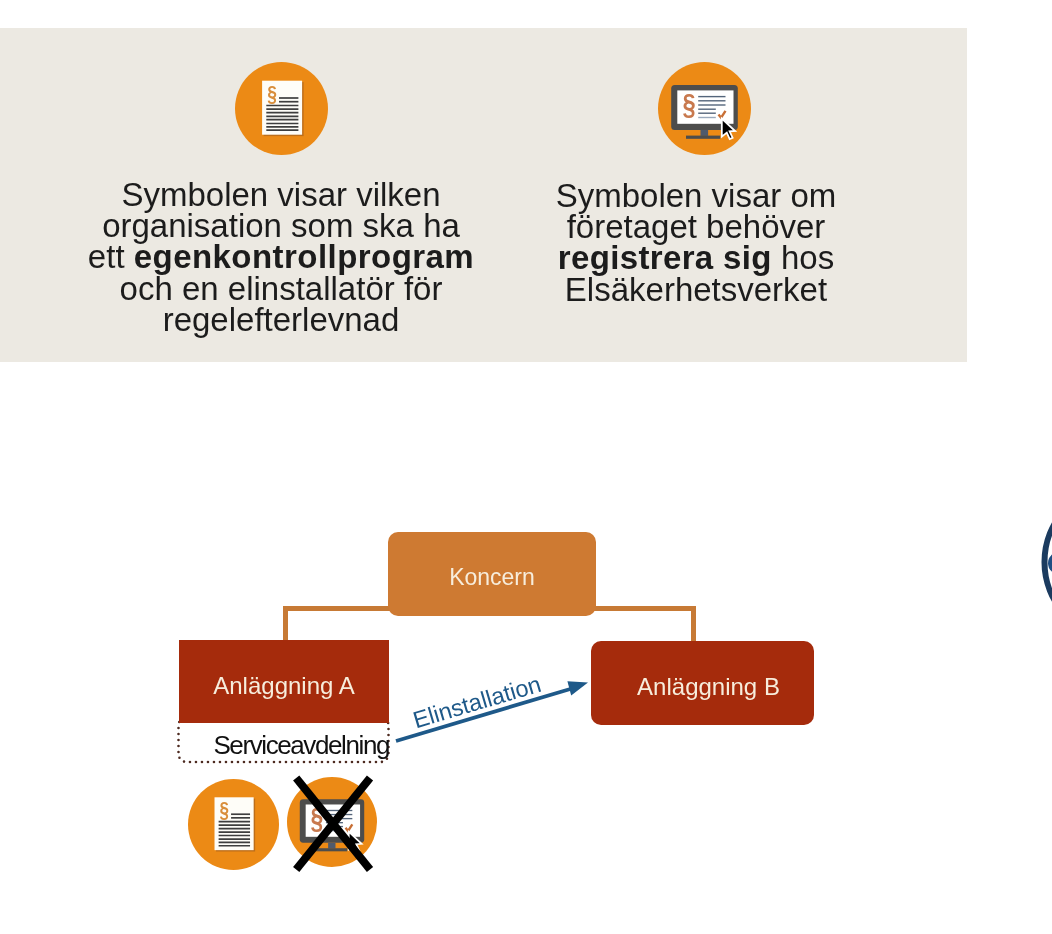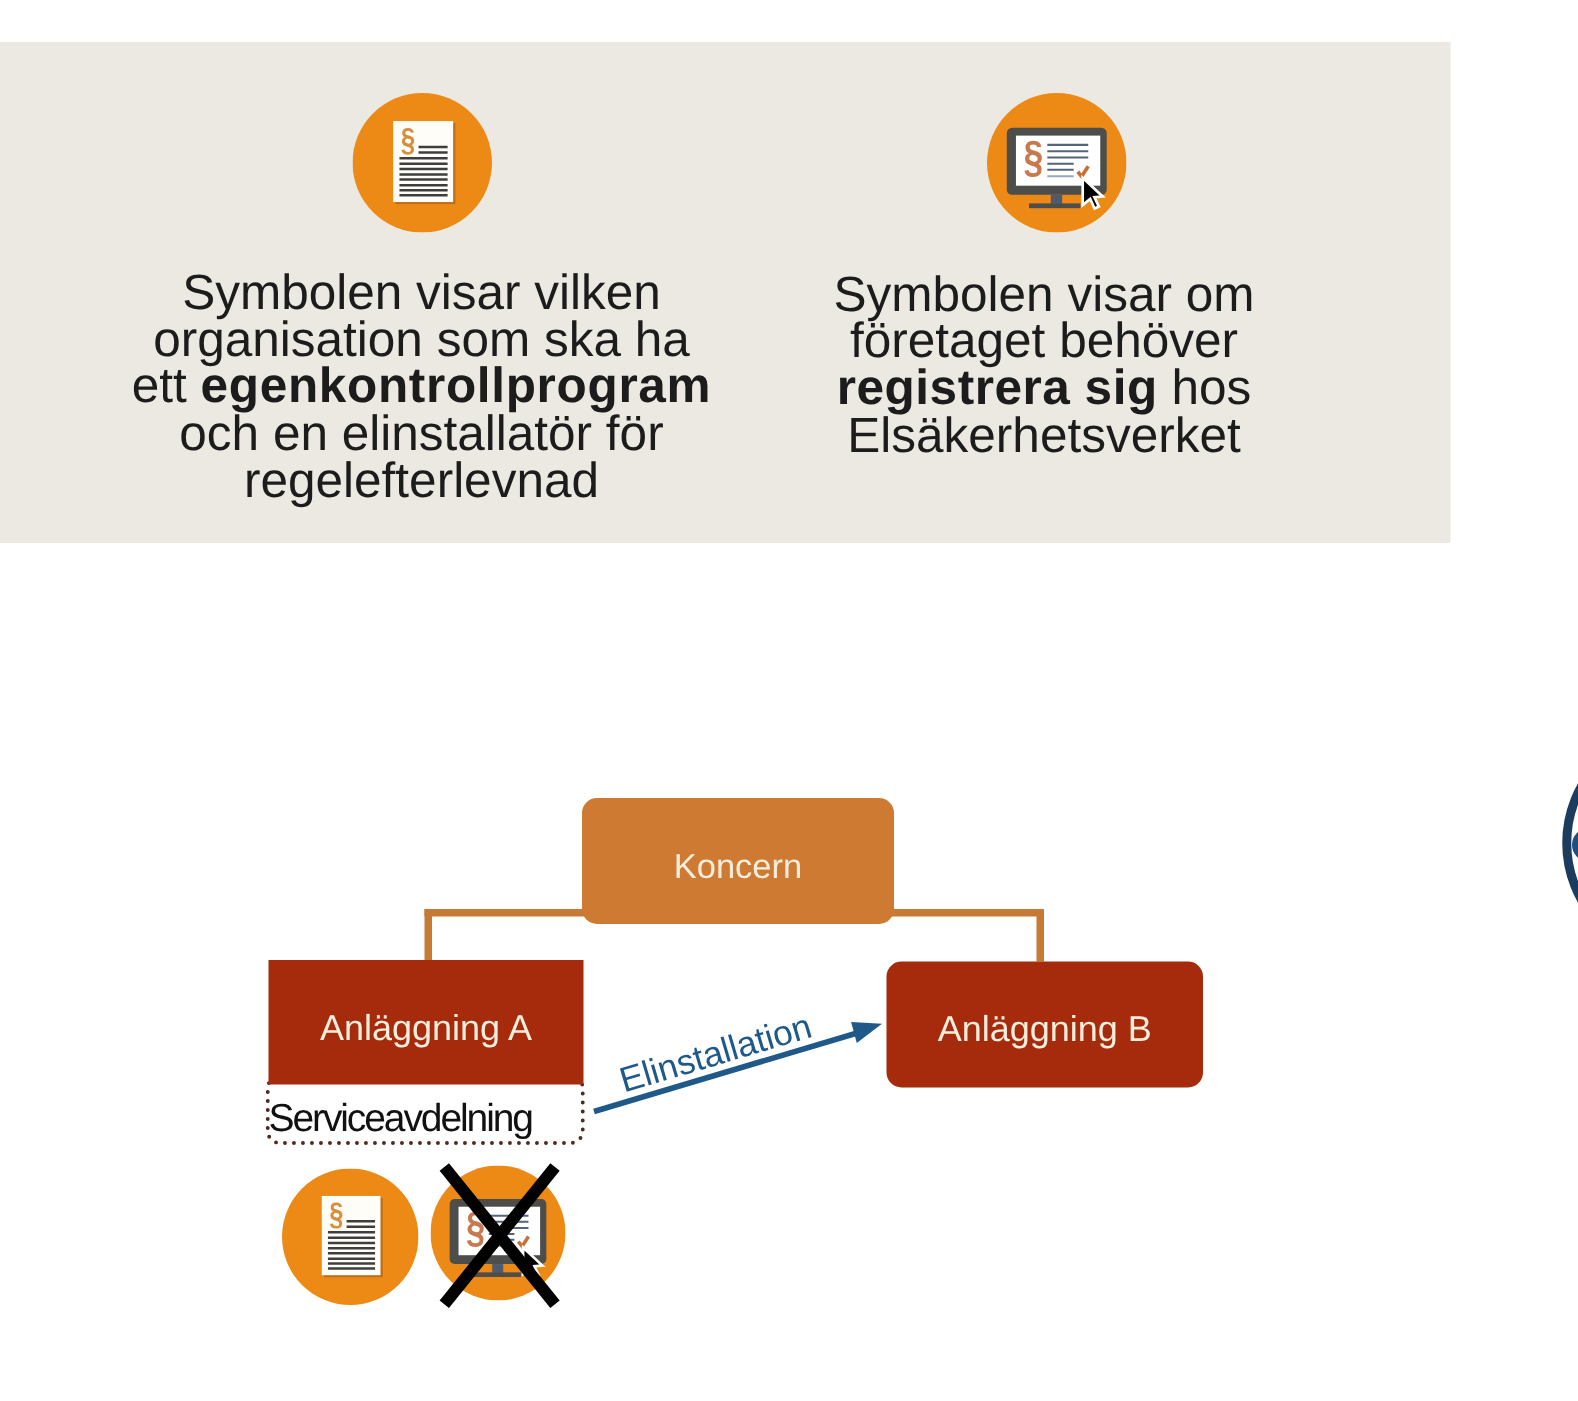--- a/index.html
+++ b/index.html
@@ -70,24 +70,24 @@
   <div class="abs" style="left:489px;top:574px;width:5px;height:33px;background:#C77A35;"></div>
   <div class="abs" style="left:283px;top:606px;width:413px;height:5px;background:#C77A35;"></div>
   <div class="abs" style="left:283px;top:606px;width:5px;height:35px;background:#C77A35;"></div>
   <div class="abs" style="left:691px;top:606px;width:5px;height:35px;background:#C77A35;"></div>
 
   <div class="abs boxlabel" style="left:388px;top:490px;width:208px;height:84px;background:#CE7A32;border-radius:10px;font-size:23px;line-height:90px;margin-top:42px;">Koncern</div>
 
   <svg class="abs" style="left:176px;top:715px;" width="216" height="50" viewBox="0 0 216 50">
     <rect x="2.5" y="2.5" width="210" height="44.5" rx="8" fill="#ffffff" stroke="#4D2A20" stroke-width="2.6" stroke-dasharray="0 6" stroke-linecap="round"></rect>
   </svg>
-  <div class="abs" style="left:179px;top:717px;width:210px;height:45px;font-size:26px;letter-spacing:-1.4px;line-height:56px;text-align:left;color:#111;">Serviceavdelning</div>
+  <div class="abs" style="left:179px;top:717px;width:210px;height:45px;font-size:26px;letter-spacing:-1.4px;line-height:56px;text-align:right;color:#111;">Serviceavdelning</div>
 
   <div class="abs boxlabel" style="left:179px;top:640px;width:210px;height:83px;background:#A52B0C;border-radius:0;font-size:24px;line-height:91px;">Anläggning A</div>
-  <div class="abs boxlabel" style="left:591px;top:641px;width:211px;height:84px;background:#A52B0C;border-radius:10px;font-size:24px;line-height:91px;">Anläggning B</div>
+  <div class="abs boxlabel" style="left:591px;top:641px;width:211px;height:84px;background:#A52B0C;border-radius:10px;font-size:24px;line-height:91px;padding-left:12px;">Anläggning B</div>
 
   <svg class="abs" style="left:390px;top:675px;" width="210" height="75" viewBox="0 0 210 75">
     <line x1="6" y1="66" x2="182" y2="13.5" stroke="#1E5989" stroke-width="3.8"></line>
     <polygon points="198,7.5 181.2,20.4 177.4,6.3" fill="#1E5989"></polygon>
   </svg>
   <div class="abs" style="left:377px;top:687px;width:200px;height:30px;line-height:30px;text-align:center;color:#1E5989;font-size:23.5px;transform:rotate(-16.5deg);">Elinstallation</div>
 
   <svg class="abs" style="left:188px;top:778.5px" width="91" height="91" viewBox="0 0 93 93">
     <circle cx="46.5" cy="46.5" r="46.5" fill="#EC8A15"></circle>
     <rect x="28.6" y="20.1" width="40" height="54" fill="#BD6E1A"></rect>

